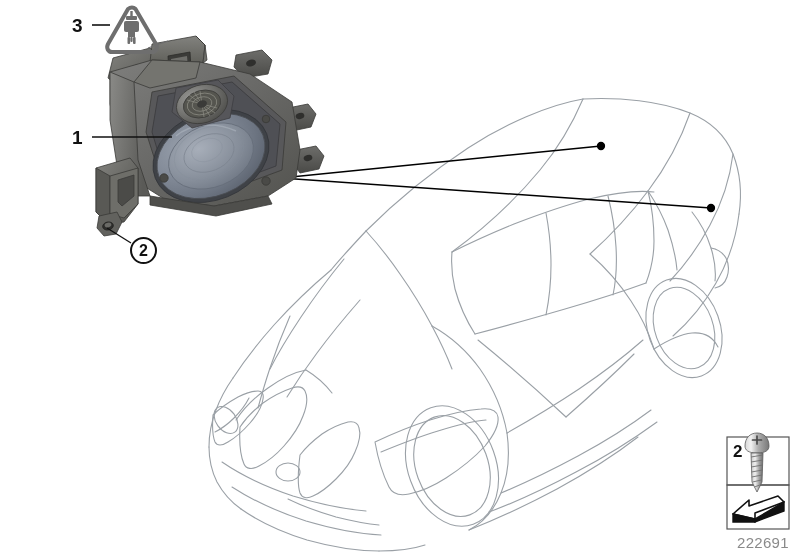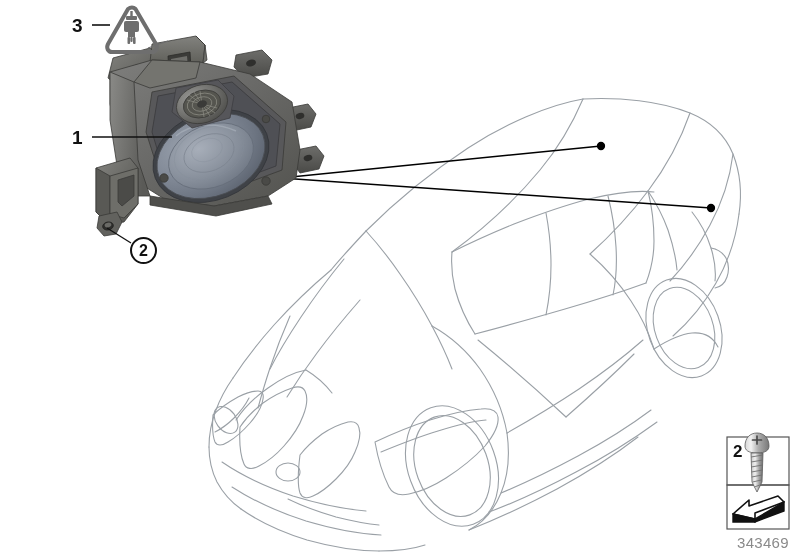--- a/index.html
+++ b/index.html
@@ -354,15 +354,15 @@
   </svg>
 
   <div class="callout-num" id="num1">1</div>
 
   <div class="callout-num" id="num3">3</div>
 
   <div id="circnum2">2</div>
 
   <div id="legendnum2">2</div>
 
-  <div id="partnumber">343469</div>
+  <div id="partnumber">222691</div>
 
 </div>
 
 </body></html>

